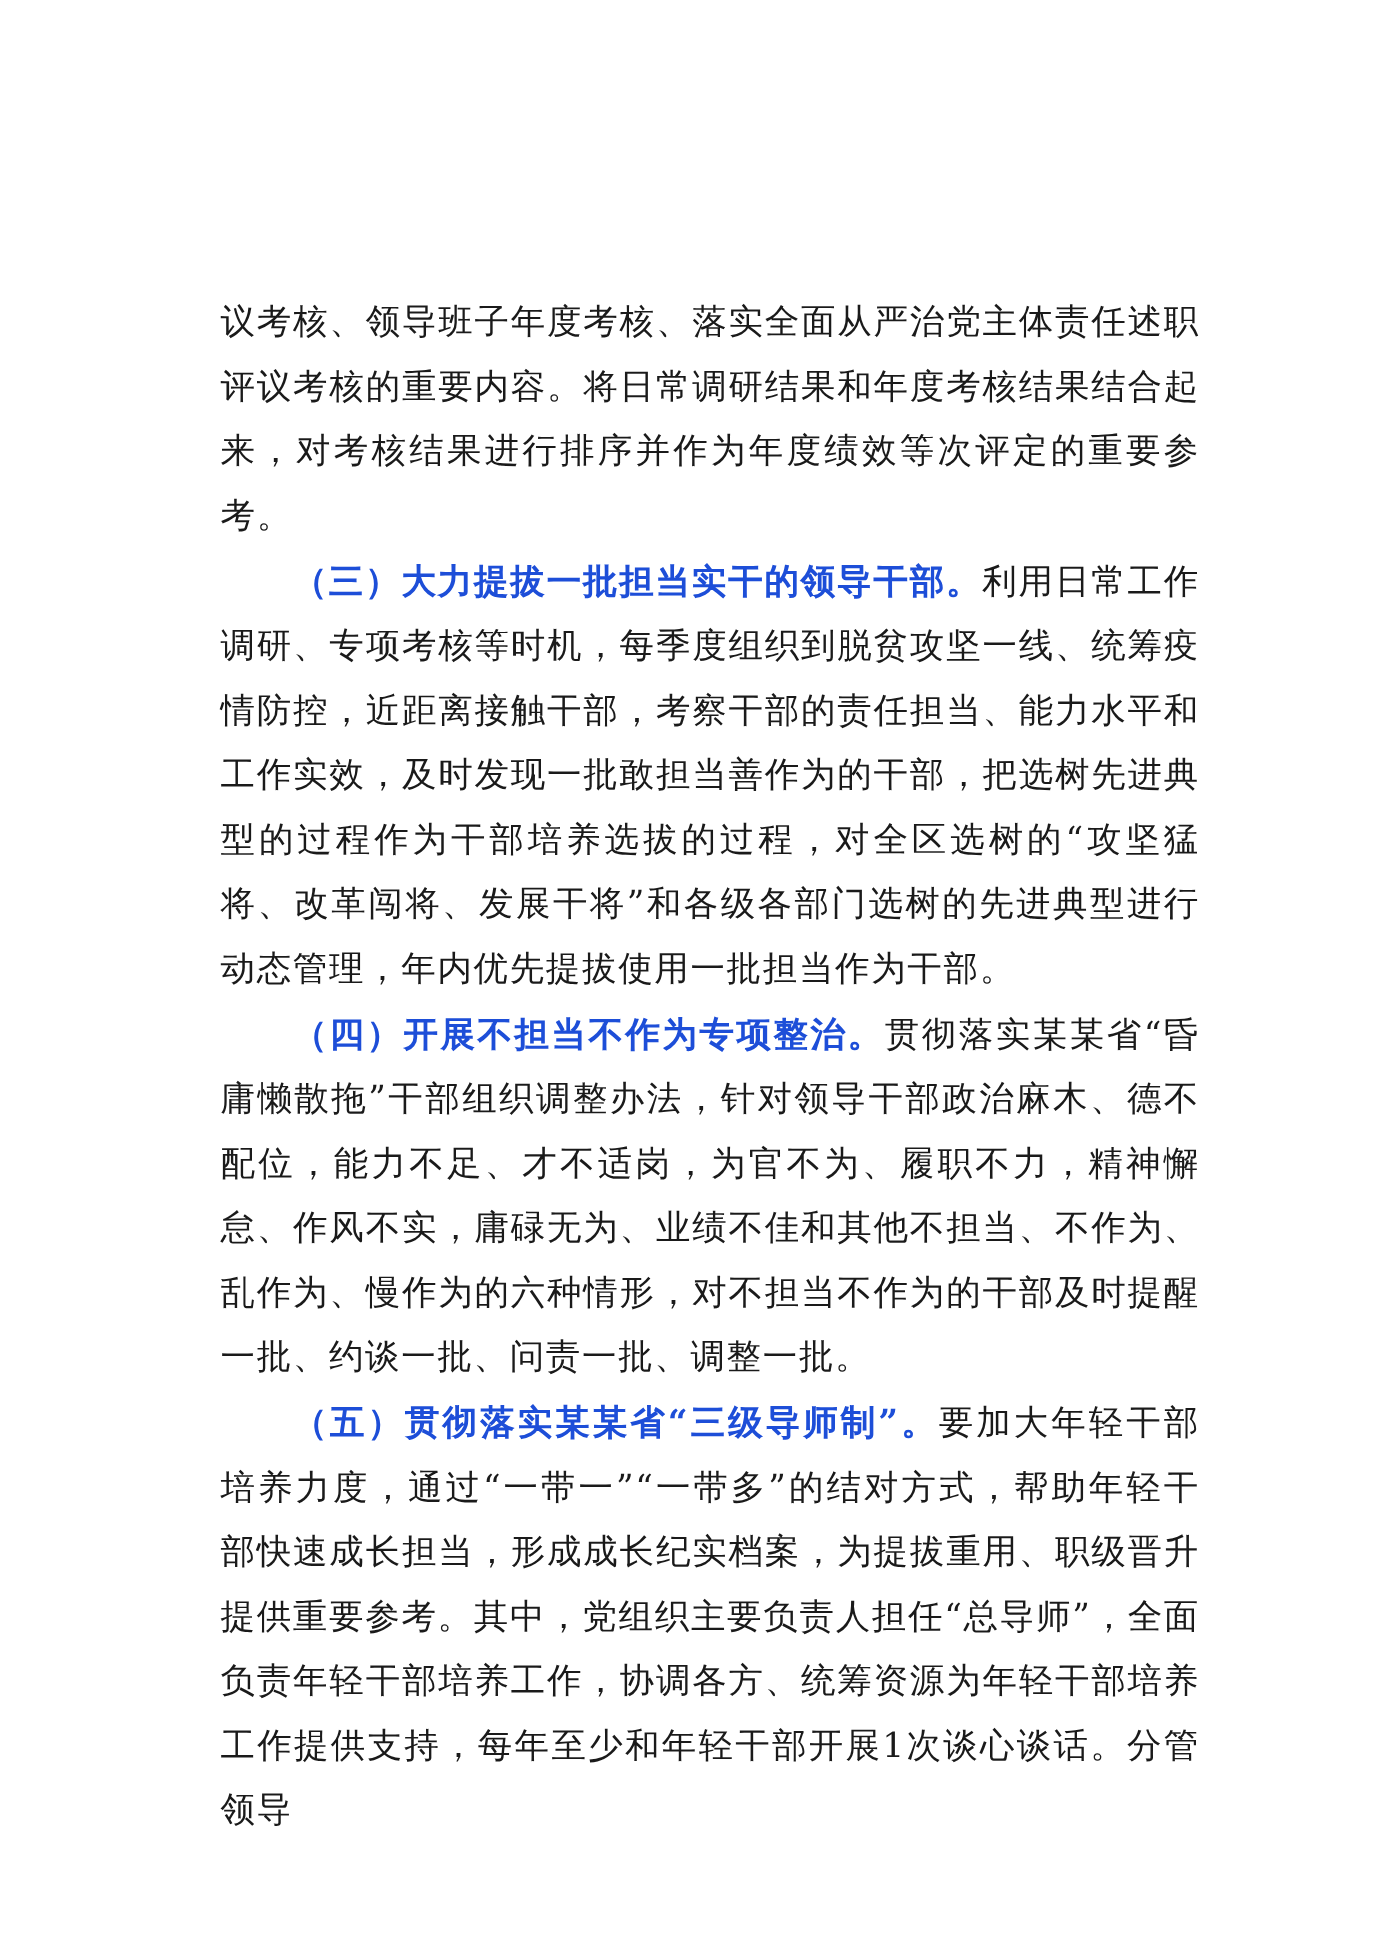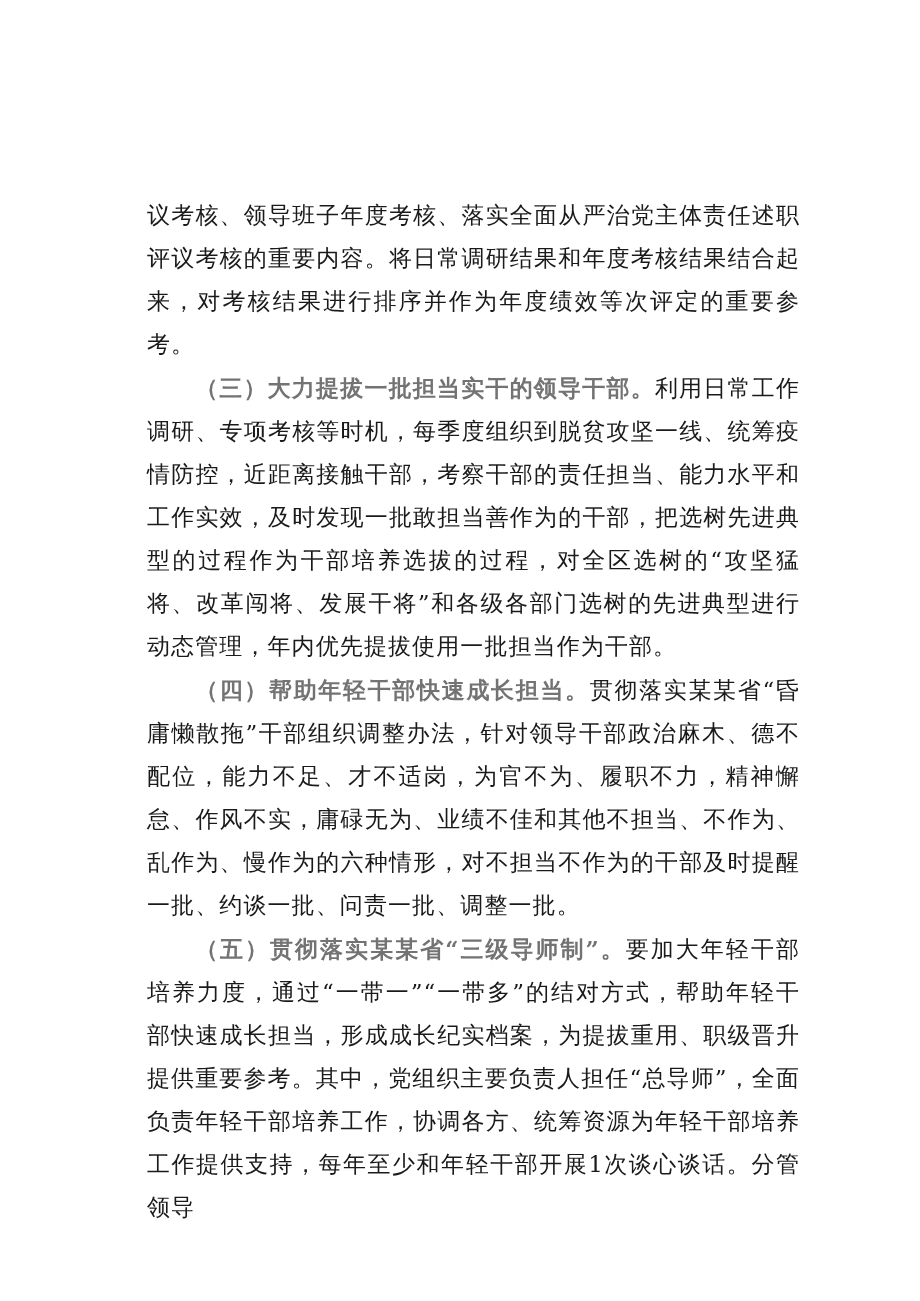--- a/index.html
+++ b/index.html
@@ -12,31 +12,31 @@
     font-family: "DejaVu Serif", "Liberation Serif", serif;
     font-size: 23px;
     line-height: 43px;
     color: #1a1a1a;
     letter-spacing: 1.1px;
     text-align: justify;
     margin-top: 34px;
   }
   .para { margin: 0; }
   .para.indent { text-indent: 48px; }
-  .heading { font-weight: bold; color: #737373; }
+  .heading { font-weight: bold; color: #1d4ed8; }
 </style>
 </head>
 <body>
 
 <div class="page">
   <p class="para">
     <span>议考核、领导班子年度考核、落实全面从严治党主体责任述职评议考核的重要内容。将日常调研结果和年度考核结果结合起来，对考核结果进行排序并作为年度绩效等次评定的重要参考。</span>
   </p>
   <p class="para indent">
     <span class="heading">（三）大力提拔一批担当实干的领导干部。</span><span>利用日常工作调研、专项考核等时机，每季度组织到脱贫攻坚一线、统筹疫情防控，近距离接触干部，考察干部的责任担当、能力水平和工作实效，及时发现一批敢担当善作为的干部，把选树先进典型的过程作为干部培养选拔的过程，对全区选树的“攻坚猛将、改革闯将、发展干将”和各级各部门选树的先进典型进行动态管理，年内优先提拔使用一批担当作为干部。</span>
   </p>
   <p class="para indent">
-    <span class="heading">（四）帮助年轻干部快速成长担当。</span><span>贯彻落实某某省“昏庸懒散拖”干部组织调整办法，针对领导干部政治麻木、德不配位，能力不足、才不适岗，为官不为、履职不力，精神懈怠、作风不实，庸碌无为、业绩不佳和其他不担当、不作为、乱作为、慢作为的六种情形，对不担当不作为的干部及时提醒一批、约谈一批、问责一批、调整一批。</span>
+    <span class="heading">（四）开展不担当不作为专项整治。</span><span>贯彻落实某某省“昏庸懒散拖”干部组织调整办法，针对领导干部政治麻木、德不配位，能力不足、才不适岗，为官不为、履职不力，精神懈怠、作风不实，庸碌无为、业绩不佳和其他不担当、不作为、乱作为、慢作为的六种情形，对不担当不作为的干部及时提醒一批、约谈一批、问责一批、调整一批。</span>
   </p>
   <p class="para indent">
     <span class="heading">（五）贯彻落实某某省“三级导师制”。</span><span>要加大年轻干部培养力度，通过“一带一”“一带多”的结对方式，帮助年轻干部快速成长担当，形成成长纪实档案，为提拔重用、职级晋升提供重要参考。其中，党组织主要负责人担任“总导师”，全面负责年轻干部培养工作，协调各方、统筹资源为年轻干部培养工作提供支持，每年至少和年轻干部开展1次谈心谈话。分管领导</span>
   </p>
 </div>
 
 </body></html>

